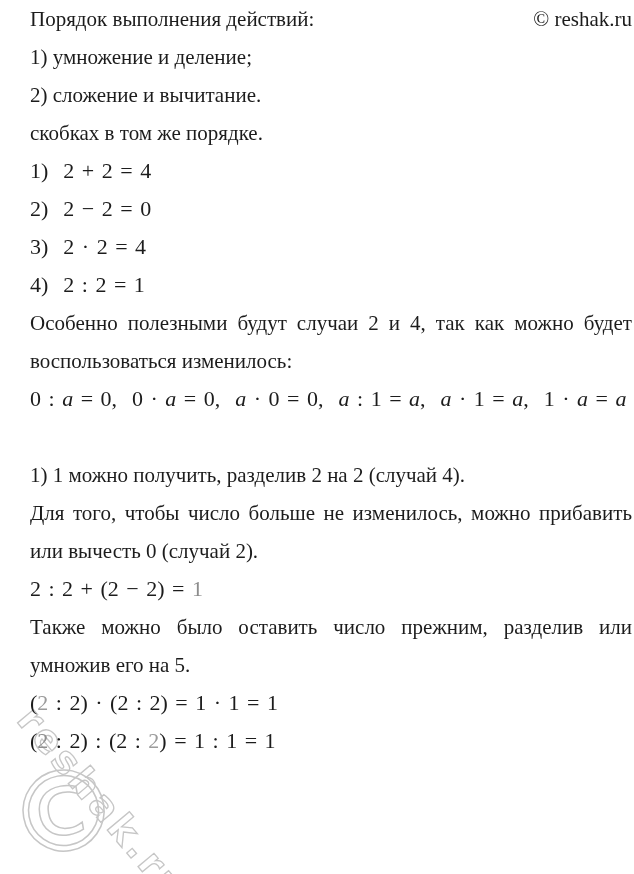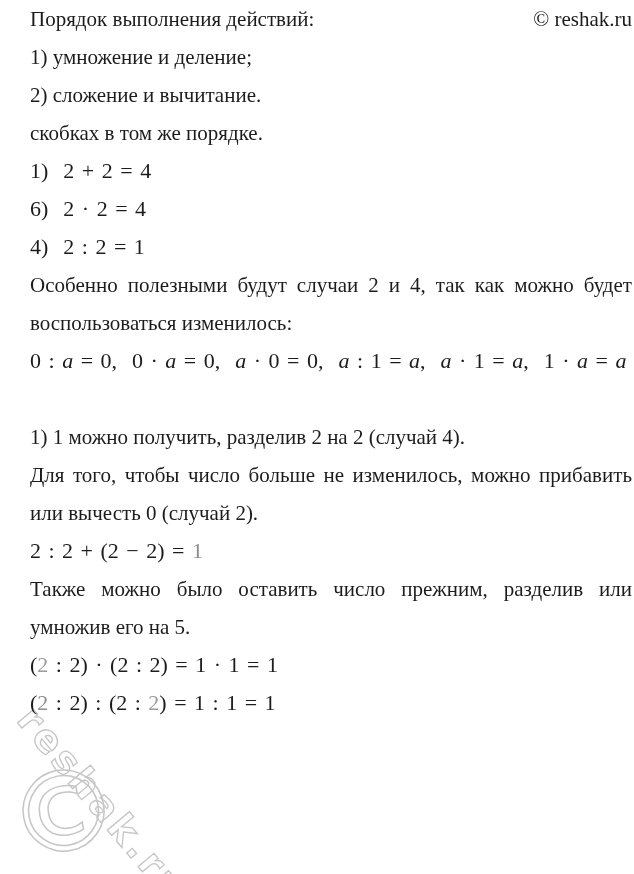--- a/index.html
+++ b/index.html
@@ -75,21 +75,22 @@
       <span>© reshak.ru</span>
     </div>
 
     <div class="line">1) умножение и деление;</div>
     <div class="line">2) сложение и вычитание.</div>
 
     <div class="line">скобках в том же порядке.</div>
 
 
     <div class="line math pre">1)  2 + 2 = 4</div>
-    <div class="line math pre">6)  2 · 2 = 4</div>
+    <div class="line math pre">2)  2 − 2 = 0</div>
+    <div class="line math pre">3)  2 · 2 = 4</div>
     <div class="line math pre">4)  2 : 2 = 1</div>
 
     <div class="line justify">Особенно полезными будут случаи 2 и 4, так как можно будет</div>
     <div class="line">воспользоваться изменилось:</div>
 
     <div class="line math pre"><span>0 : </span><span class="it">a</span><span> = 0,  0 · </span><span class="it">a</span><span> = 0,  </span><span class="it">a</span><span> · 0 = 0,  </span><span class="it">a</span><span> : 1 = </span><span class="it">a</span><span>,  </span><span class="it">a</span><span> · 1 = </span><span class="it">a</span><span>,  1 · </span><span class="it">a</span><span> = </span><span class="it">a</span></div>
 
     <div class="line"></div>
 
     <div class="line">1)  1 можно получить, разделив 2 на 2 (случай 4).</div>

